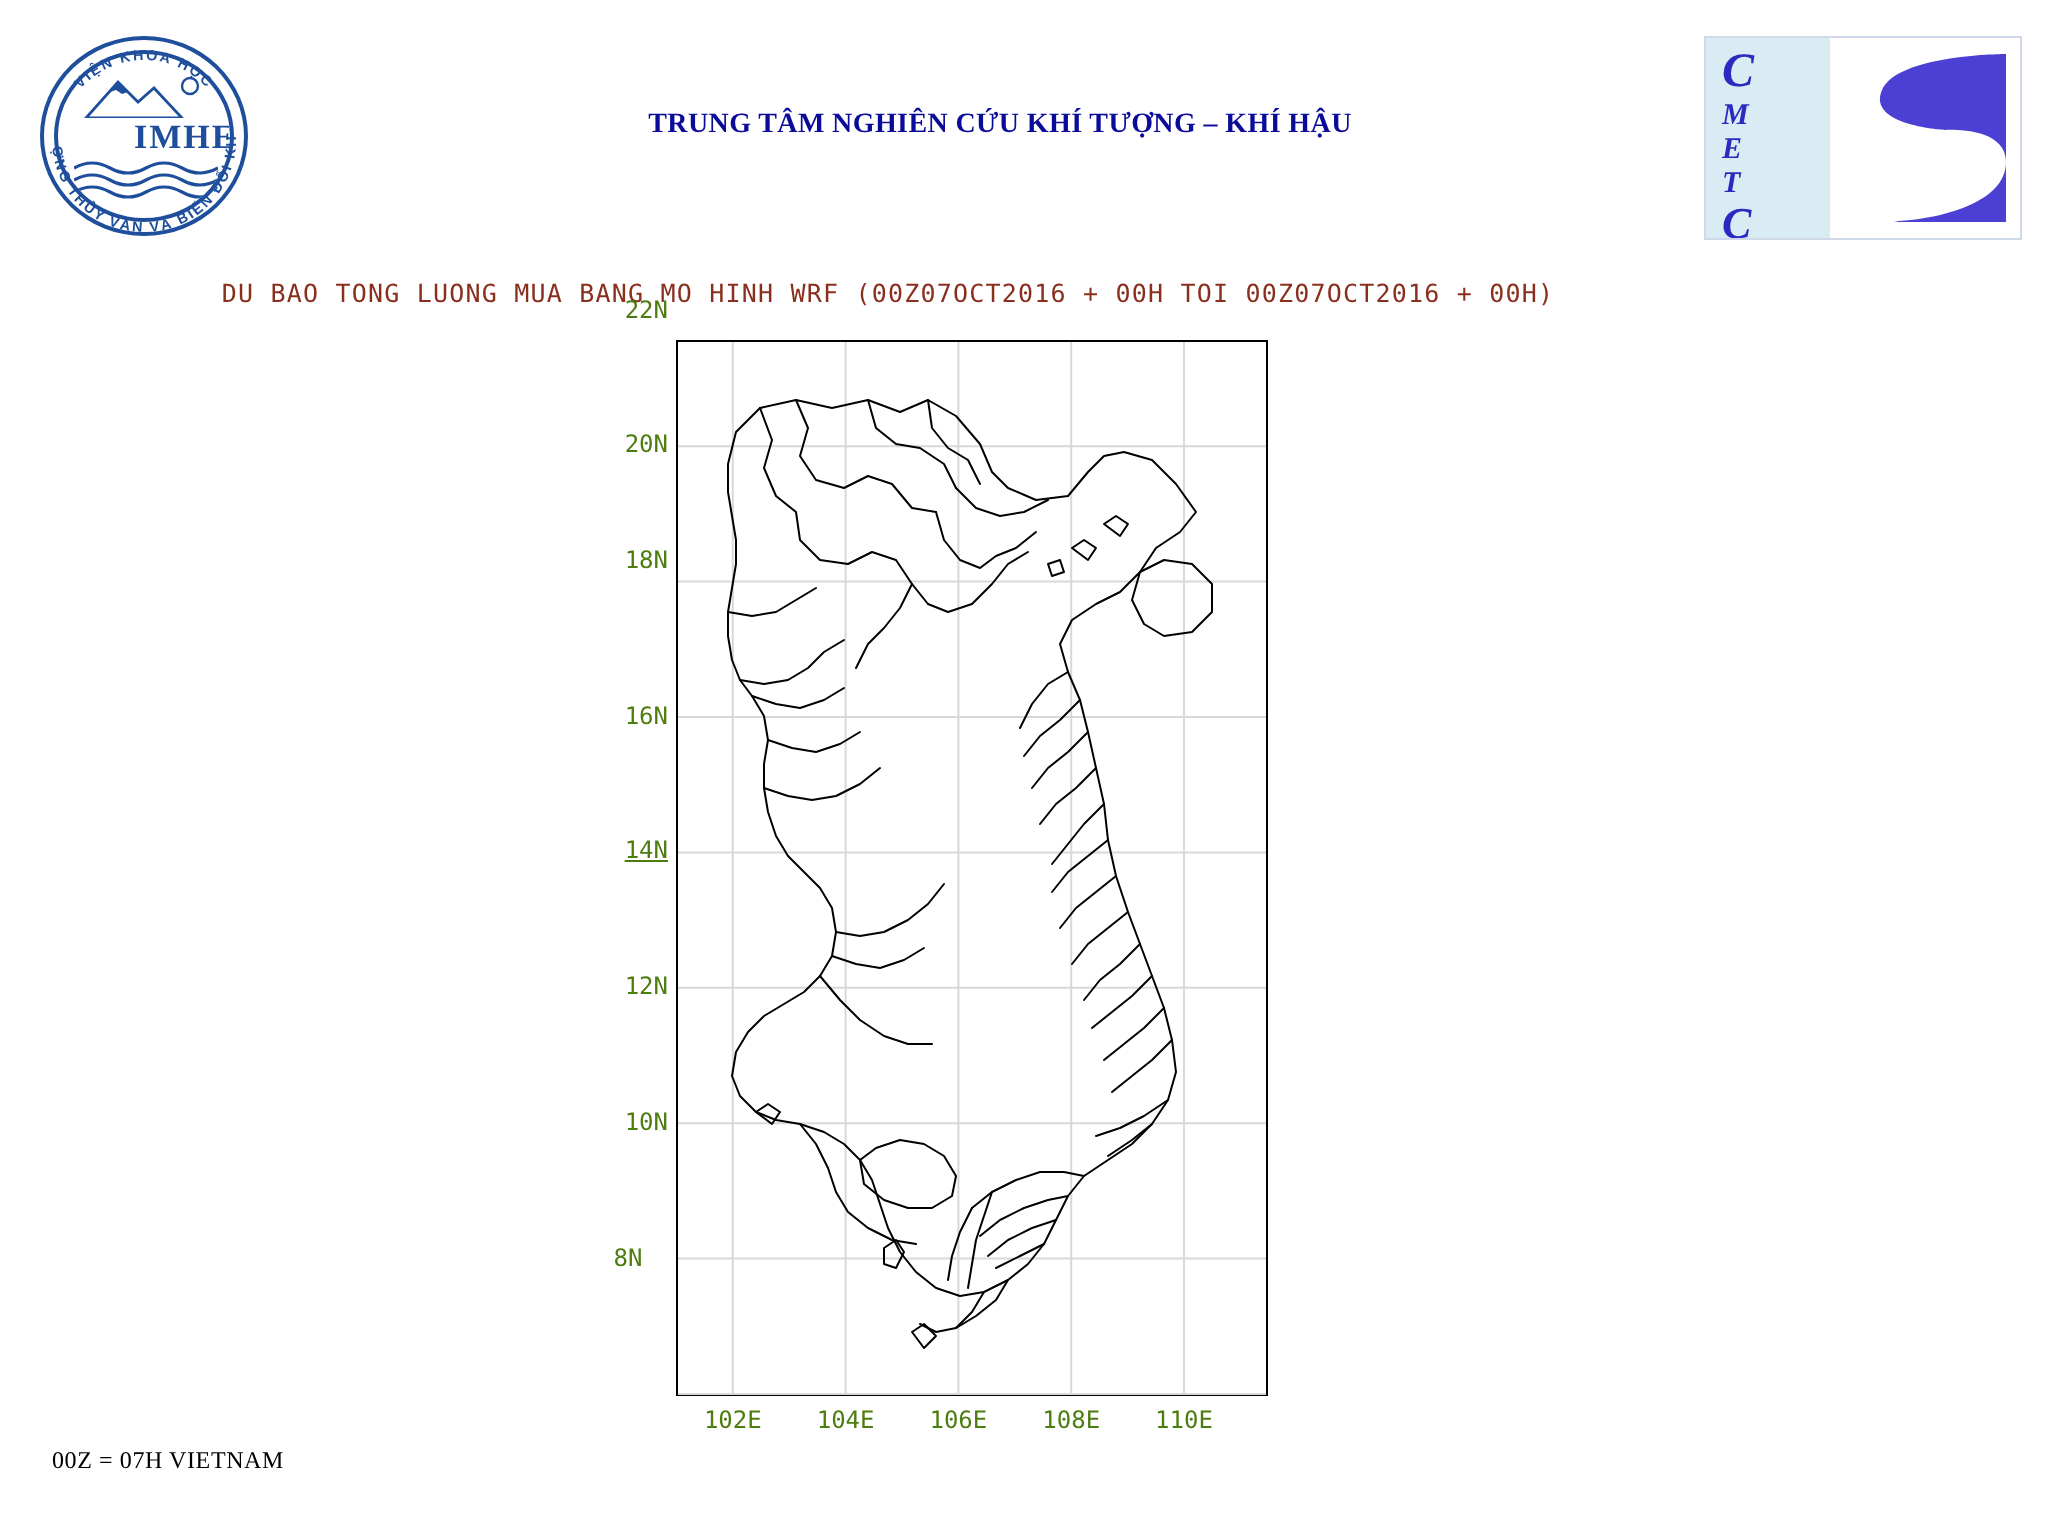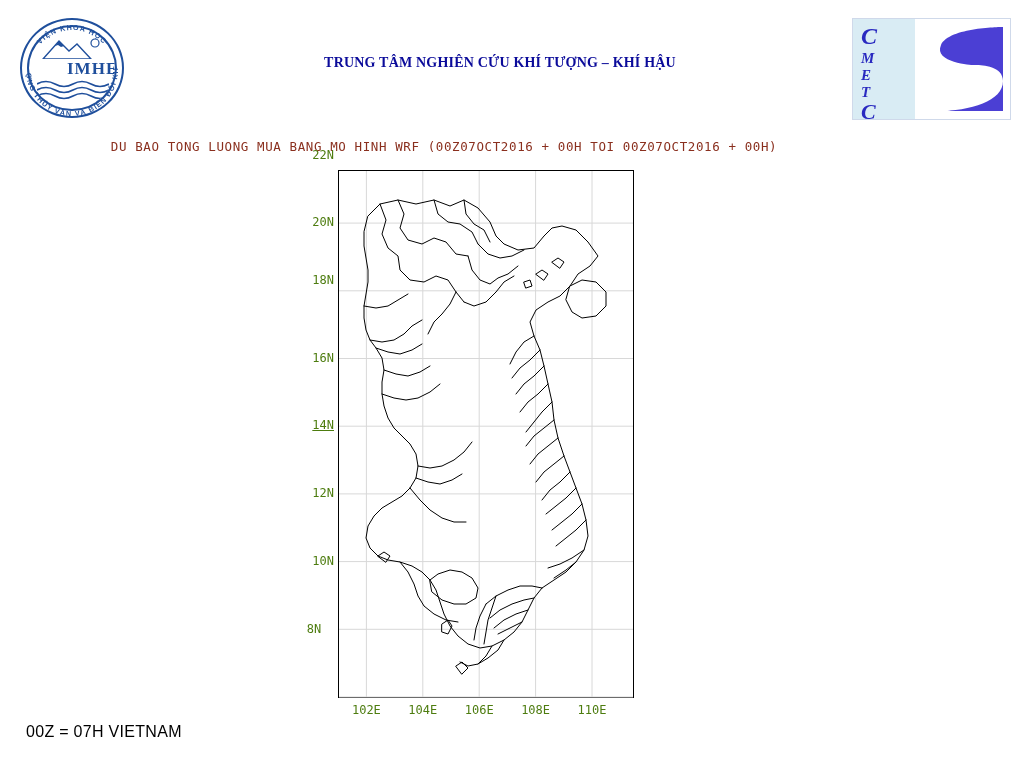--- a/index.html
+++ b/index.html
@@ -186,22 +186,22 @@
     color: #4d7c0f;
     white-space: nowrap;
   }
   .ylab { text-align: right; }
   .xlab { text-align: center; }
 
   #footer-note {
     position: absolute;
     left: 26px;
     top: 723px;
-    font-family: Liberation Sans, sans-serif;
-    font-size: 16px;
+    font-family: Liberation Serif, serif;
+    font-size: 12px;
     color: #000000;
     letter-spacing: 0.3px;
   }
 </style>
 </head>
 <body>
 
 <div id="header">
 
   <div id="imhen-logo">

